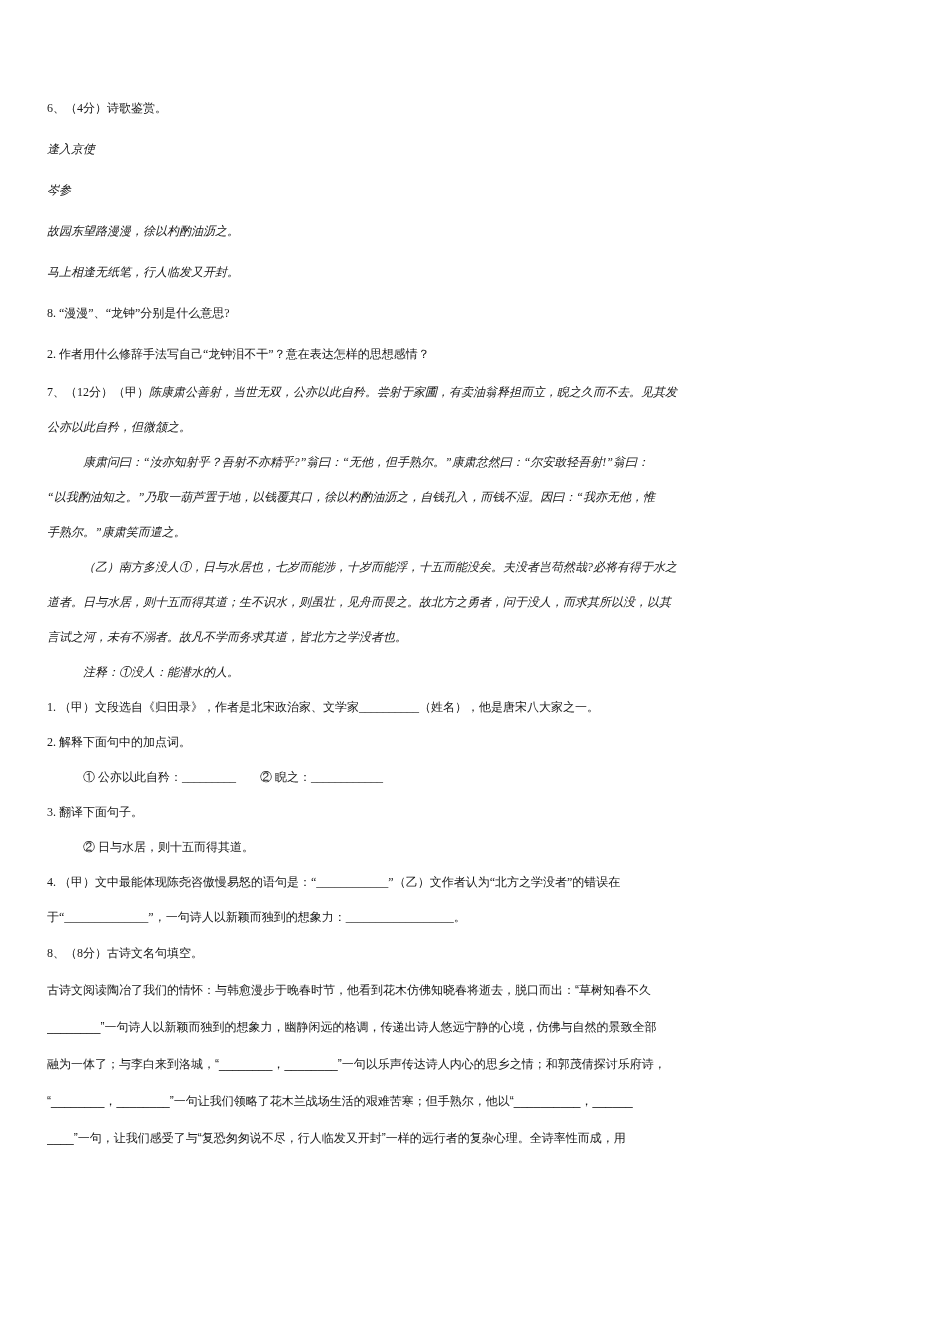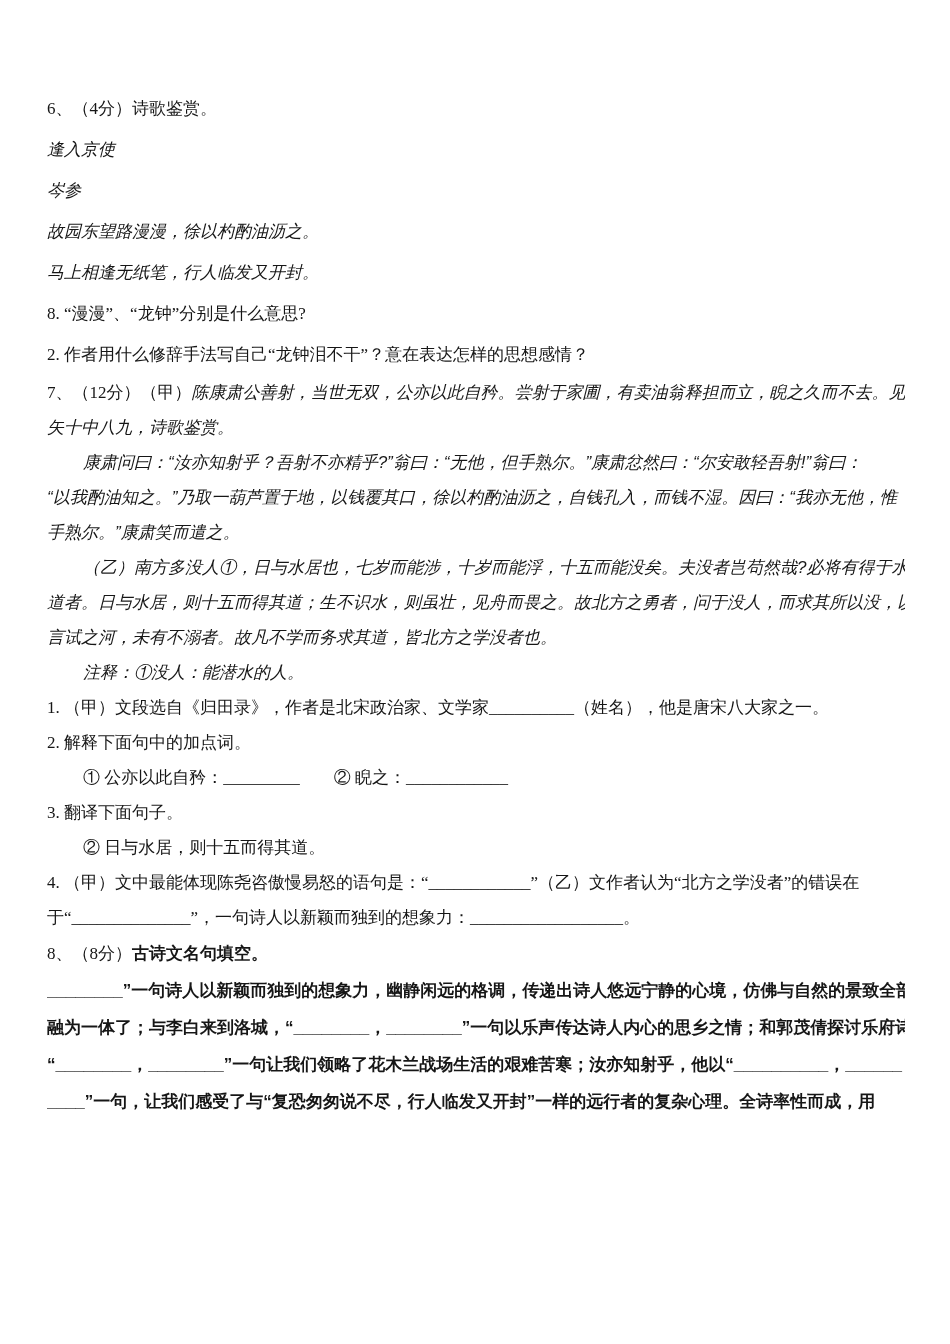--- a/index.html
+++ b/index.html
@@ -12,71 +12,72 @@
     overflow: hidden;
   }
   #doc {
     position: absolute;
     left: 47px; top: 88px;
     width: 858px;
   }
   .line {
     white-space: nowrap;
     overflow: hidden;
-    font-size: 17px;
+    font-size: 12px;
   }
   .indent { padding-left: 36px; }
   .section.question-6 .line { height: 41px; line-height: 41px; }
   .section.question-7 .line { height: 35px; line-height: 35px; }
   .section.question-8 .line { height: 37px; line-height: 37px; }
   .run-song {
     font-family: "Liberation Serif", serif;
     font-weight: 400;
   }
   .run-kai {
-    font-family: Liberation Sans, sans-serif;
+    font-family: Liberation Serif, serif;
     font-style: italic;
     font-weight: 400;
   }
   .run-bold {
     font-family: "Liberation Sans", sans-serif;
-    font-weight: 700;
+    font-weight: 400;
   }
 </style>
 </head>
 <body style="background: rgb(255, 255, 255); color: rgb(22, 22, 22);">
 
 <div id="doc">
     <div class="section question-6">
       <div class="line"><span class="run-song">6、（4分）诗歌鉴赏。</span></div>
       <div class="line"><span class="run-kai">逢入京使</span></div>
       <div class="line"><span class="run-kai">岑参</span></div>
       <div class="line"><span class="run-kai">故园东望路漫漫，徐以杓酌油沥之。</span></div>
       <div class="line"><span class="run-kai">马上相逢无纸笔，行人临发又开封。</span></div>
       <div class="line"><span class="run-song">8. “漫漫”、“龙钟”分别是什么意思?</span></div>
       <div class="line"><span class="run-song">2. 作者用什么修辞手法写自己“龙钟泪不干”？意在表达怎样的思想感情？</span></div>
     </div>
     <div class="section question-7">
       <div class="line"><span class="run-song">7、（12分）（甲）</span><span class="run-kai">陈康肃公善射，当世无双，公亦以此自矜。尝射于家圃，有卖油翁释担而立，睨之久而不去。见其发</span></div>
-      <div class="line"><span class="run-kai">矢十中八九，诗歌鉴赏。</span></div>
+      <div class="line"><span class="run-kai">公亦以此自矜，但微颔之。</span></div>
       <div class="line indent"><span class="run-kai">康肃问曰：“汝亦知射乎？吾射不亦精乎?”翁曰：“无他，但手熟尔。”康肃忿然曰：“尔安敢轻吾射!”翁曰：</span></div>
       <div class="line"><span class="run-kai">“以我酌油知之。”乃取一葫芦置于地，以钱覆其口，徐以杓酌油沥之，自钱孔入，而钱不湿。因曰：“我亦无他，惟</span></div>
       <div class="line"><span class="run-kai">手熟尔。”康肃笑而遣之。</span></div>
       <div class="line indent"><span class="run-kai">（乙）南方多没人①，日与水居也，七岁而能涉，十岁而能浮，十五而能没矣。夫没者岂苟然哉?必将有得于水之</span></div>
       <div class="line"><span class="run-kai">道者。日与水居，则十五而得其道；生不识水，则虽壮，见舟而畏之。故北方之勇者，问于没人，而求其所以没，以其</span></div>
       <div class="line"><span class="run-kai">言试之河，未有不溺者。故凡不学而务求其道，皆北方之学没者也。</span></div>
       <div class="line indent"><span class="run-kai">注释：①没人：能潜水的人。</span></div>
       <div class="line"><span class="run-song">1. （甲）文段选自《归田录》，作者是北宋政治家、文学家__________（姓名），他是唐宋八大家之一。</span></div>
       <div class="line"><span class="run-song">2. 解释下面句中的加点词。</span></div>
       <div class="line indent"><span class="run-song">① 公亦以此自矜：_________　　② 睨之：____________</span></div>
       <div class="line"><span class="run-song">3. 翻译下面句子。</span></div>
       <div class="line indent"><span class="run-song">② 日与水居，则十五而得其道。</span></div>
       <div class="line"><span class="run-song">4. （甲）文中最能体现陈尧咨傲慢易怒的语句是：“____________”（乙）文作者认为“北方之学没者”的错误在</span></div>
       <div class="line"><span class="run-song">于“______________”，一句诗人以新颖而独到的想象力：__________________。</span></div>
     </div>
     <div class="section question-8">
       <div class="line"><span class="run-song">8、（8分）</span><span class="run-bold">古诗文名句填空。</span></div>
+      <div class="line"><span class="run-bold">古诗文阅读陶冶了我们的情怀：与韩愈漫步于晚春时节，他看到花木仿佛知晓春将逝去，脱口而出：“草树知春不久</span></div>
       <div class="line"><span class="run-bold">________”一句诗人以新颖而独到的想象力，幽静闲远的格调，传递出诗人悠远宁静的心境，仿佛与自然的景致全部</span></div>
       <div class="line"><span class="run-bold">融为一体了；与李白来到洛城，“________，________”一句以乐声传达诗人内心的思乡之情；和郭茂倩探讨乐府诗，</span></div>
-      <div class="line"><span class="run-bold">“________，________”一句让我们领略了花木兰战场生活的艰难苦寒；汝亦知射乎，他以“__________，______</span></div>
+      <div class="line"><span class="run-bold">“________，________”一句让我们领略了花木兰战场生活的艰难苦寒；但手熟尔，他以“__________，______</span></div>
       <div class="line"><span class="run-bold">____”一句，让我们感受了与“复恐匆匆说不尽，行人临发又开封”一样的远行者的复杂心理。全诗率性而成，用</span></div>
     </div>
   </div>
 
 </body></html>

